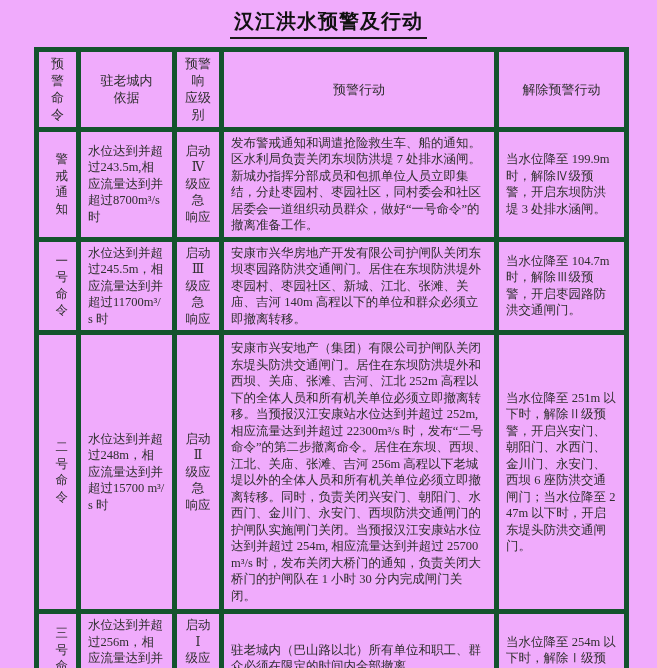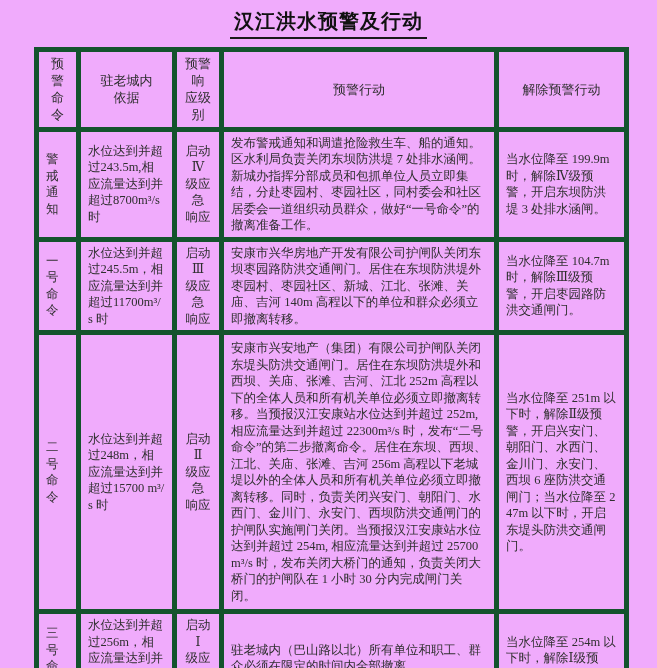--- a/index.html
+++ b/index.html
@@ -52,23 +52,23 @@
   table.flood-table th {
     font-weight: normal;
     text-align: center;
     white-space: pre-line;
     font-size: 13px;
   }
   .c1 { width: 42px; }
   .c2 { width: 96px; }
   .c3 { width: 47px; }
   .c4 { width: 275px; }
-  .c5 { width: 130px; }
+  .c5 { width: 130px; font-family: Liberation Serif, serif; }
   td.cmd-cell {
-    text-align: left;
+    text-align: right;
     white-space: pre-line;
     letter-spacing: 1px;
   }
   td.level-cell {
     white-space: pre-line;
     text-align: center;
   }
   tr.hdr-row   { height: 56px; }
   tr.row-0     { height: 100px; }
   tr.row-1     { height: 93px; }

